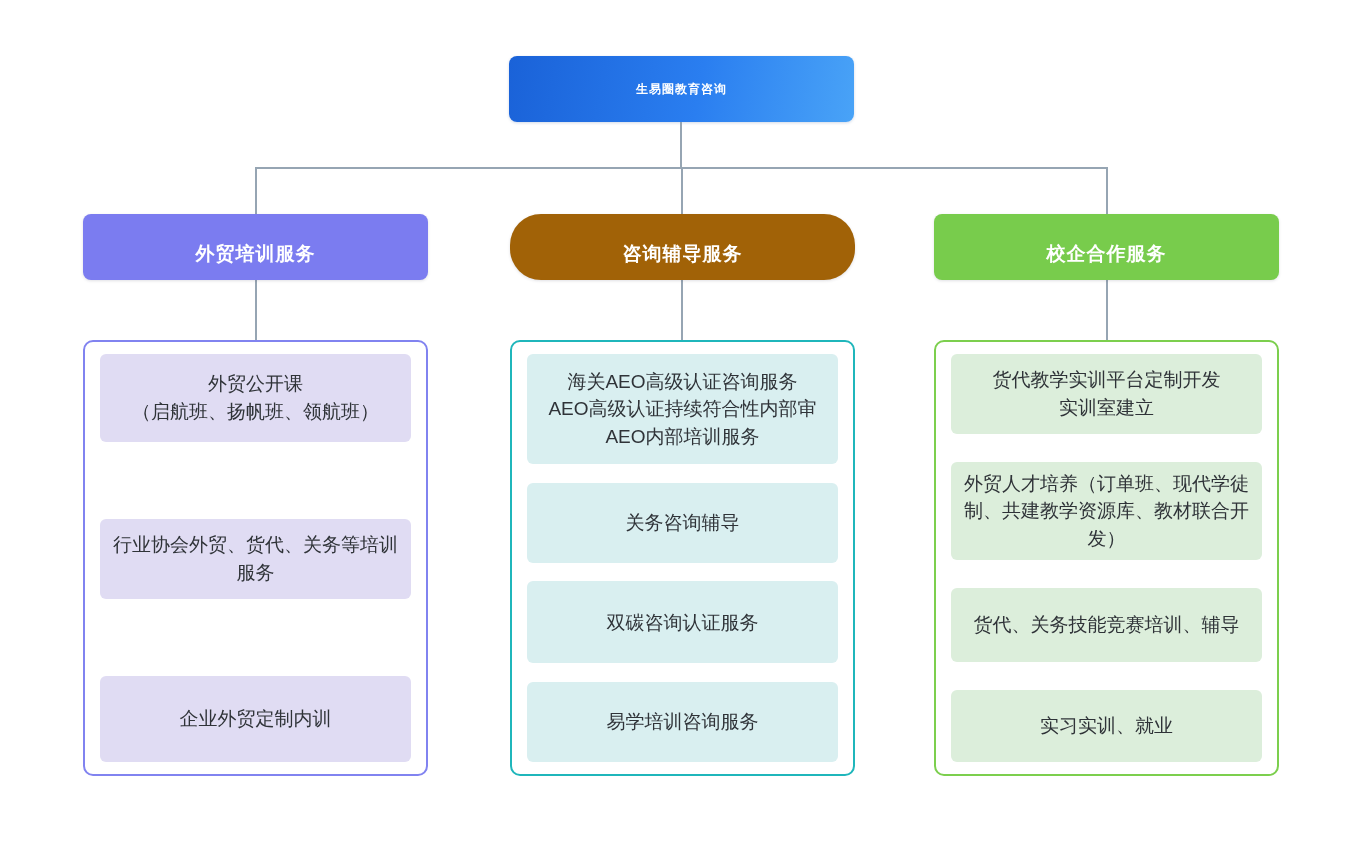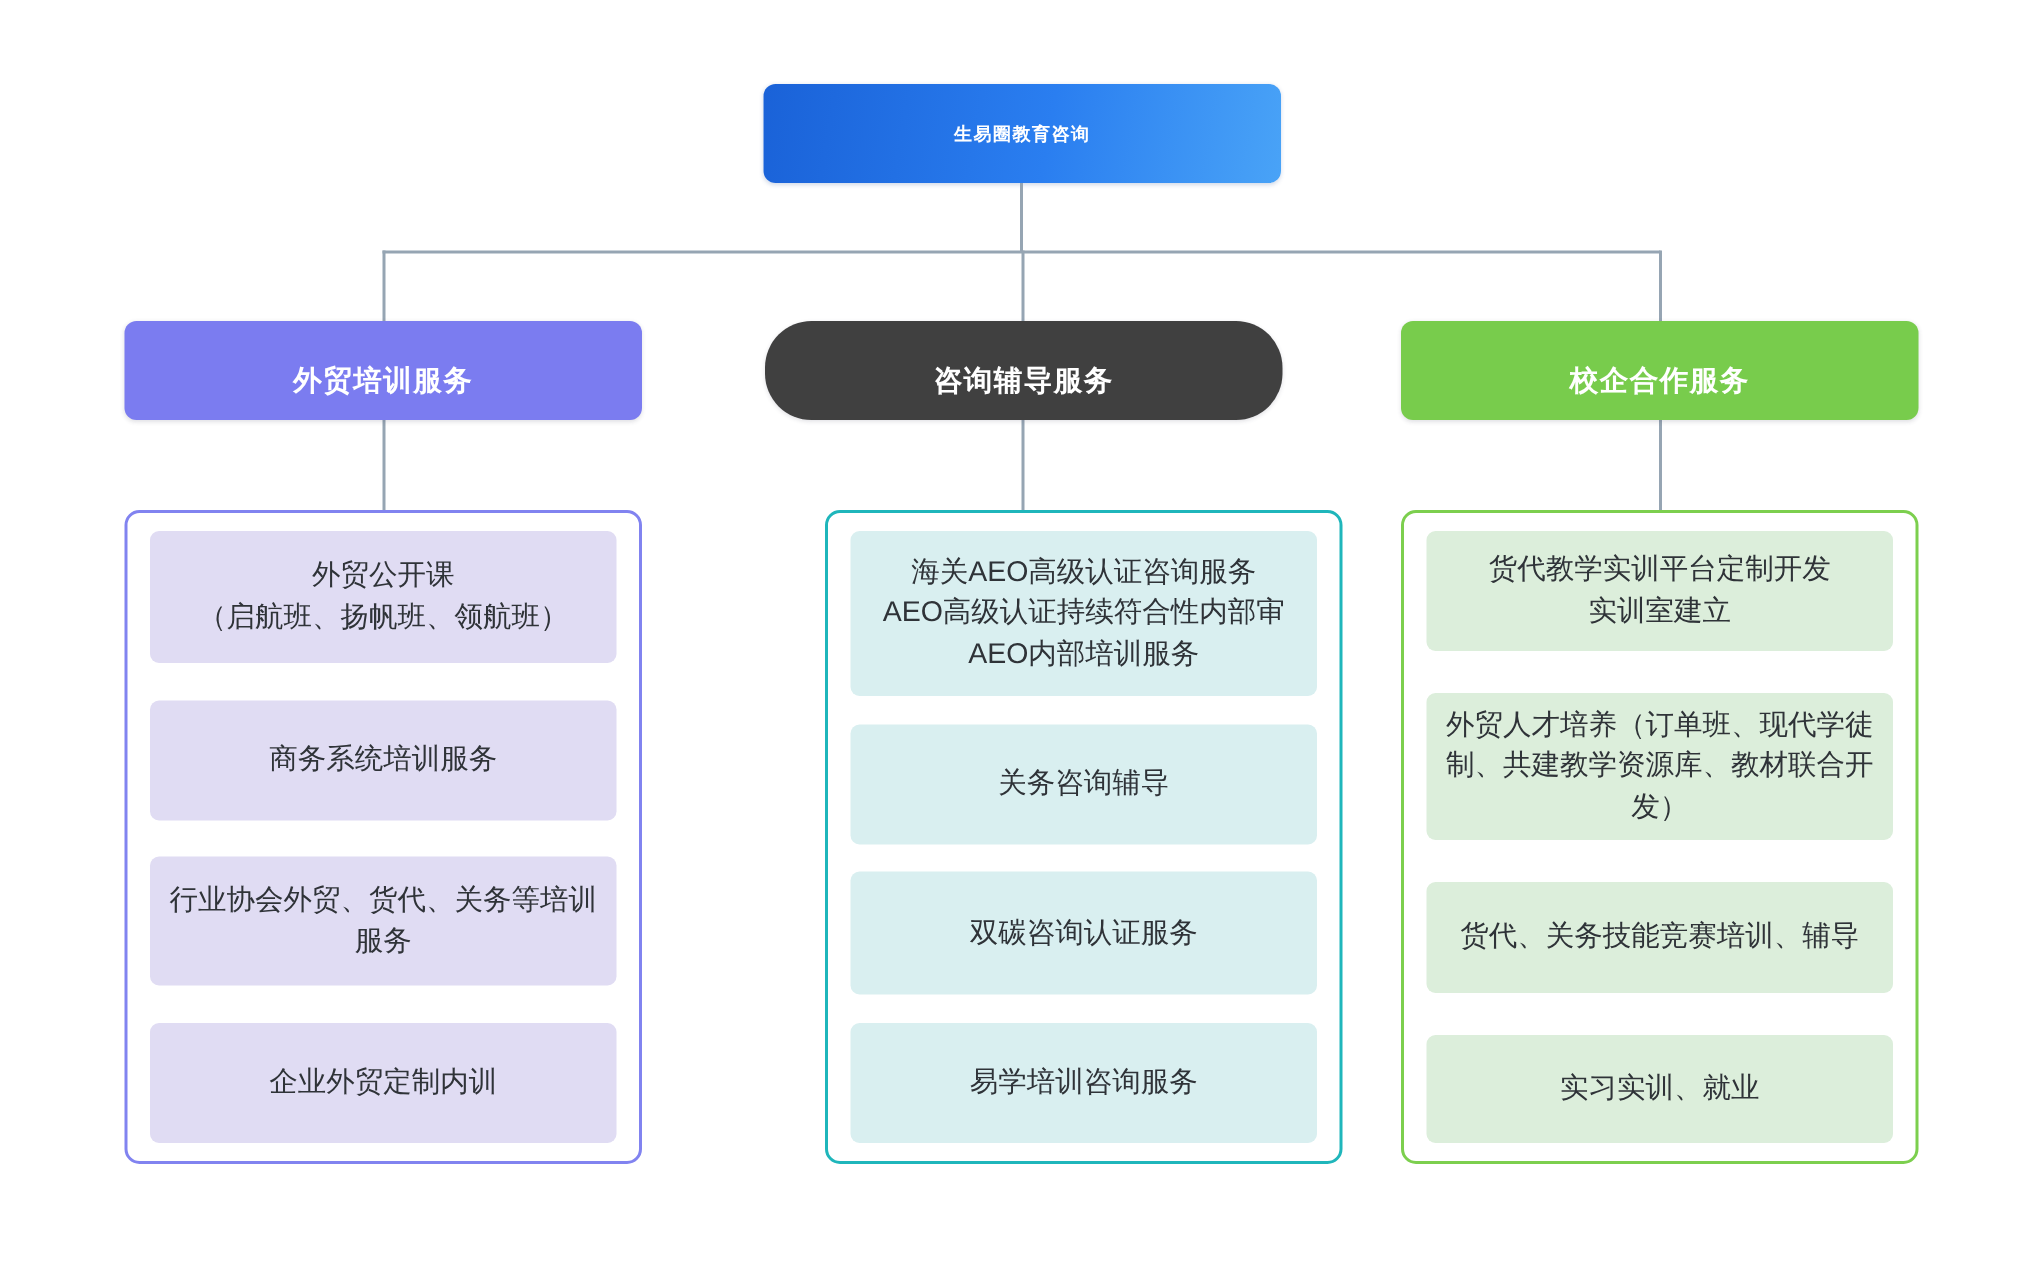--- a/index.html
+++ b/index.html
@@ -62,40 +62,40 @@
     box-shadow: 0 1px 3px rgba(60,60,90,0.16);
   }
   .branch-head .node-title {
     color: #ffffff;
     font-size: 19px;
     font-weight: bold;
     letter-spacing: 1px;
     margin-top: 13px;
   }
   .head-1 { left: 83px;  background: #7b7cf0; }
-  .head-2 { left: 510px; background: #404040; border-radius: 31px; }
+  .head-2 { left: 510px; background: #a16207; border-radius: 31px; }
   .head-3 { left: 934px; background: #78cc4c; }
 
   
   .item-box {
     position: absolute;
     top: 340px;
     width: 345px;
     height: 436px;
     box-sizing: border-box;
     border-radius: 10px;
     border: 2px solid #999;
     background: #ffffff;
     padding: 12px 15px;
     display: flex;
     flex-direction: column;
     justify-content: space-between;
   }
   .box-1 { left: 83px;  border-color: #8183f0; }
-  .box-2 { left: 510px; border-color: #1fb6bb; margin-left: 40px; }
+  .box-2 { left: 510px; border-color: #1fb6bb; }
   .box-3 { left: 934px; border-color: #7ccf4e; }
 
   
   .item-card {
     box-sizing: border-box;
     border-radius: 6px;
     display: flex;
     align-items: center;
     justify-content: center;
     text-align: center;
@@ -143,21 +143,20 @@
   <div class="conn conn-v" style="left:255px; top:280px; height:61px;"></div>
   <div class="conn conn-v" style="left:681px; top:280px; height:61px;"></div>
   <div class="conn conn-v" style="left:1106px; top:280px; height:61px;"></div>
 
   <div class="branch-head head-1">
     <span class="node-title">外贸培训服务</span>
   </div>
   <div class="item-box box-1">
     <div class="item-card">外贸公开课
 （启航班、扬帆班、领航班）</div>
-    <div class="item-card">商务系统培训服务</div>
     <div class="item-card">行业协会外贸、货代、关务等培训服务</div>
     <div class="item-card">企业外贸定制内训</div>
   </div>
 
   <div class="branch-head head-2">
     <span class="node-title">咨询辅导服务</span>
   </div>
   <div class="item-box box-2">
     <div class="item-card">海关AEO高级认证咨询服务
 AEO高级认证持续符合性内部审

